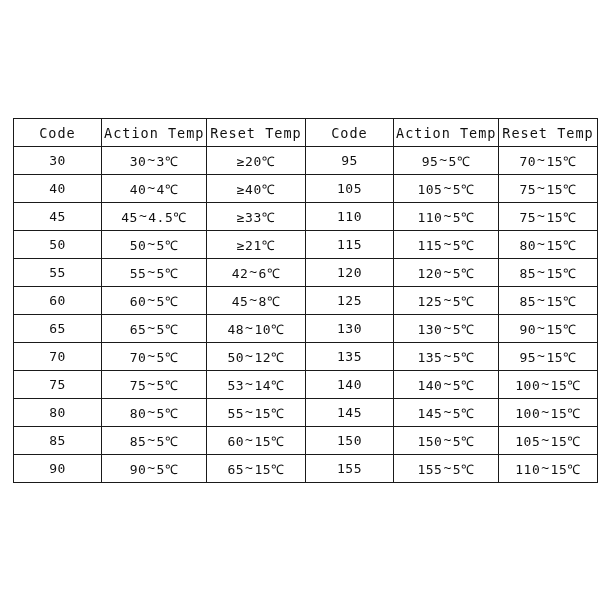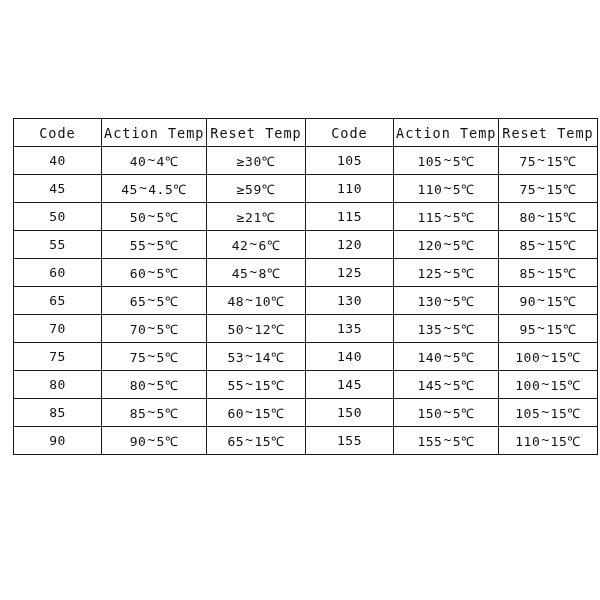--- a/index.html
+++ b/index.html
@@ -82,31 +82,39 @@
           <td>Code</td>
           <td>Action Temp</td>
           <td>Reset Temp</td>
           <td>Code</td>
           <td>Action Temp</td>
           <td>Reset Temp</td>
         </tr>
       </thead>
       <tbody id="table-body">
           <tr>
+            <td>30</td>
+            <td>30<span class="tilde">~</span>3℃</td>
+            <td>≥20℃</td>
+            <td>95</td>
+            <td>95<span class="tilde">~</span>5℃</td>
+            <td>70<span class="tilde">~</span>15℃</td>
+          </tr>
+          <tr>
             <td>40</td>
             <td>40<span class="tilde">~</span>4℃</td>
-            <td>≥30℃</td>
+            <td>≥40℃</td>
             <td>105</td>
             <td>105<span class="tilde">~</span>5℃</td>
             <td>75<span class="tilde">~</span>15℃</td>
           </tr>
           <tr>
             <td>45</td>
             <td>45<span class="tilde">~</span>4.5℃</td>
-            <td>≥59℃</td>
+            <td>≥33℃</td>
             <td>110</td>
             <td>110<span class="tilde">~</span>5℃</td>
             <td>75<span class="tilde">~</span>15℃</td>
           </tr>
           <tr>
             <td>50</td>
             <td>50<span class="tilde">~</span>5℃</td>
             <td>≥21℃</td>
             <td>115</td>
             <td>115<span class="tilde">~</span>5℃</td>

